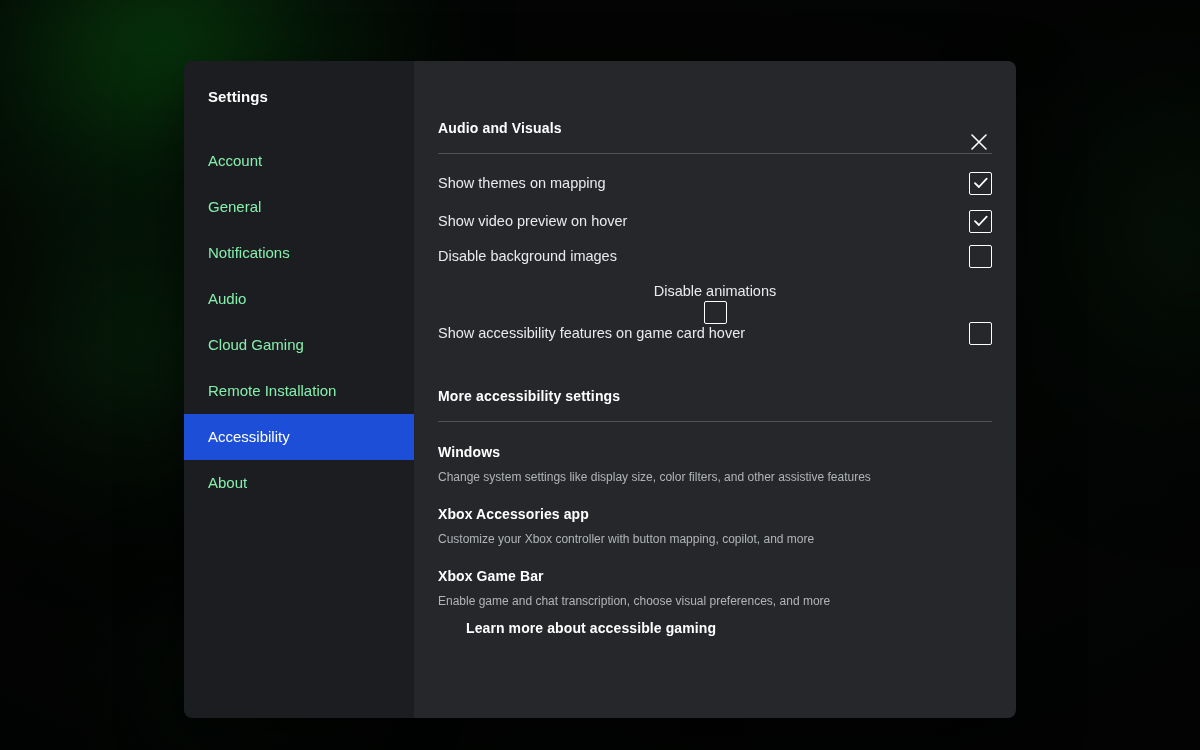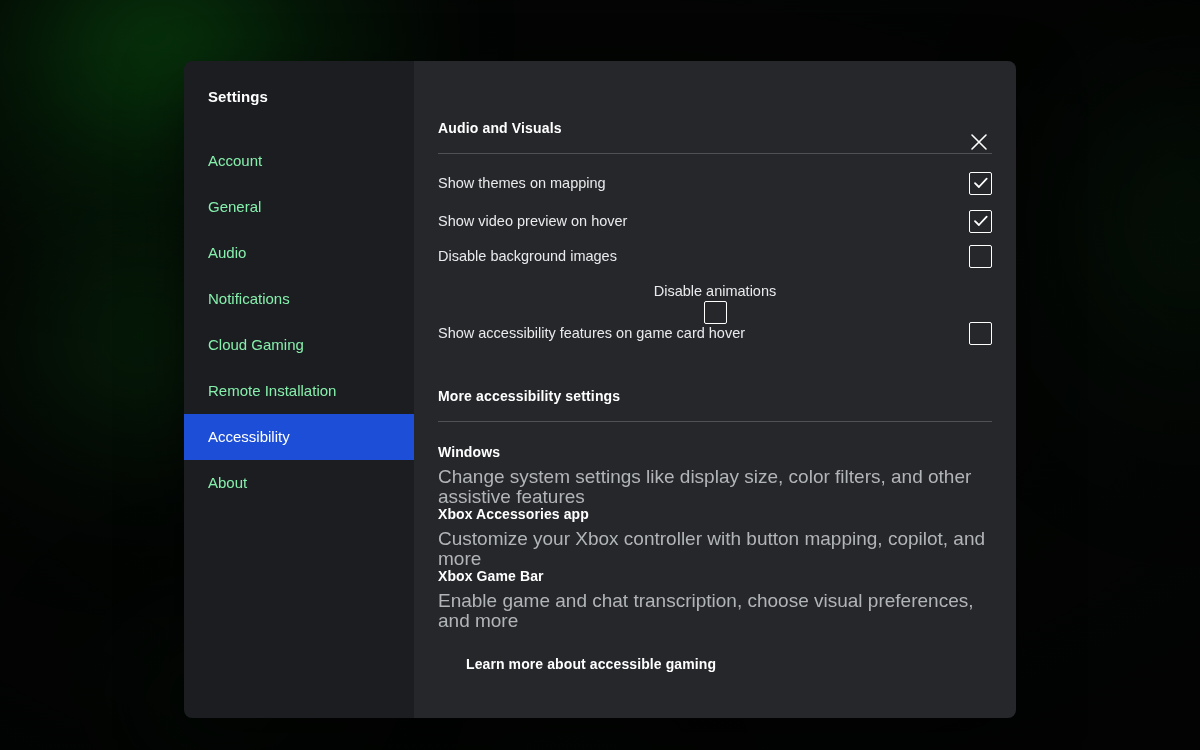--- a/index.html
+++ b/index.html
@@ -180,21 +180,21 @@
   }
   .link-title {
     color: #ffffff;
     font-size: 14px;
     font-weight: bold;
     line-height: 19px;
     letter-spacing: 0.1px;
   }
   .link-desc {
     color: #b2b5b8;
-    font-size: 19px;
+    font-size: 12px;
     line-height: 20px;
     margin-top: 5px;
   }
   .learn-more {
     position: absolute;
     left: 438px;
     color: #ffffff;
     font-size: 14px;
     font-weight: bold;
     letter-spacing: 0.1px;
@@ -217,24 +217,24 @@
     <div class="sidebar">
       <div class="sidebar-title">Settings</div>
       <ul class="nav-list">
         <li class="nav-item">
           <span>Account</span>
         </li>
         <li class="nav-item">
           <span>General</span>
         </li>
         <li class="nav-item">
+          <span>Notifications</span>
+        </li>
+        <li class="nav-item">
           <span>Audio</span>
-        </li>
-        <li class="nav-item">
-          <span>Notifications</span>
         </li>
         <li class="nav-item">
           <span>Cloud Gaming</span>
         </li>
         <li class="nav-item">
           <span>Remote Installation</span>
         </li>
         <li class="nav-item selected">
           <span>Accessibility</span>
         </li>
@@ -313,15 +313,15 @@
   <div class="link-block" style="top:505px;">
     <div class="link-title">Xbox Accessories app</div>
     <div class="link-desc">Customize your Xbox controller with button mapping, copilot, and more</div>
   </div>
 
   <div class="link-block" style="top:567px;">
     <div class="link-title">Xbox Game Bar</div>
     <div class="link-desc">Enable game and chat transcription, choose visual preferences, and more</div>
   </div>
 
-  <div class="learn-more" style="top:656px;padding-left:28px;">Learn more about accessible gaming</div>
+  <div class="learn-more" style="top:620px;padding-left:28px;">Learn more about accessible gaming</div>
 
 </div>
 
 </body></html>

